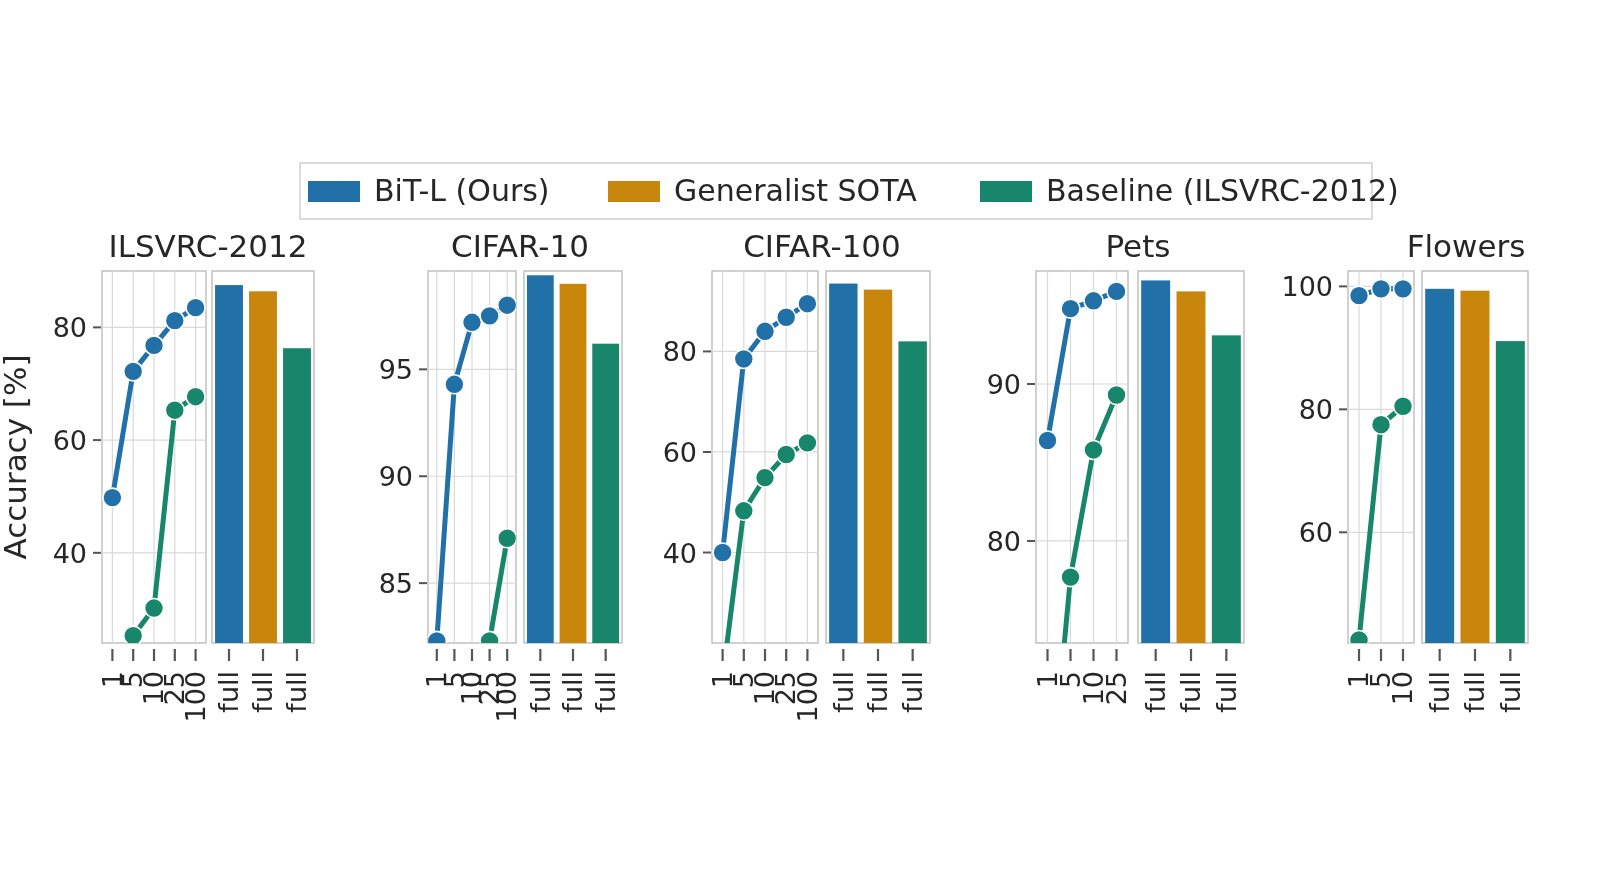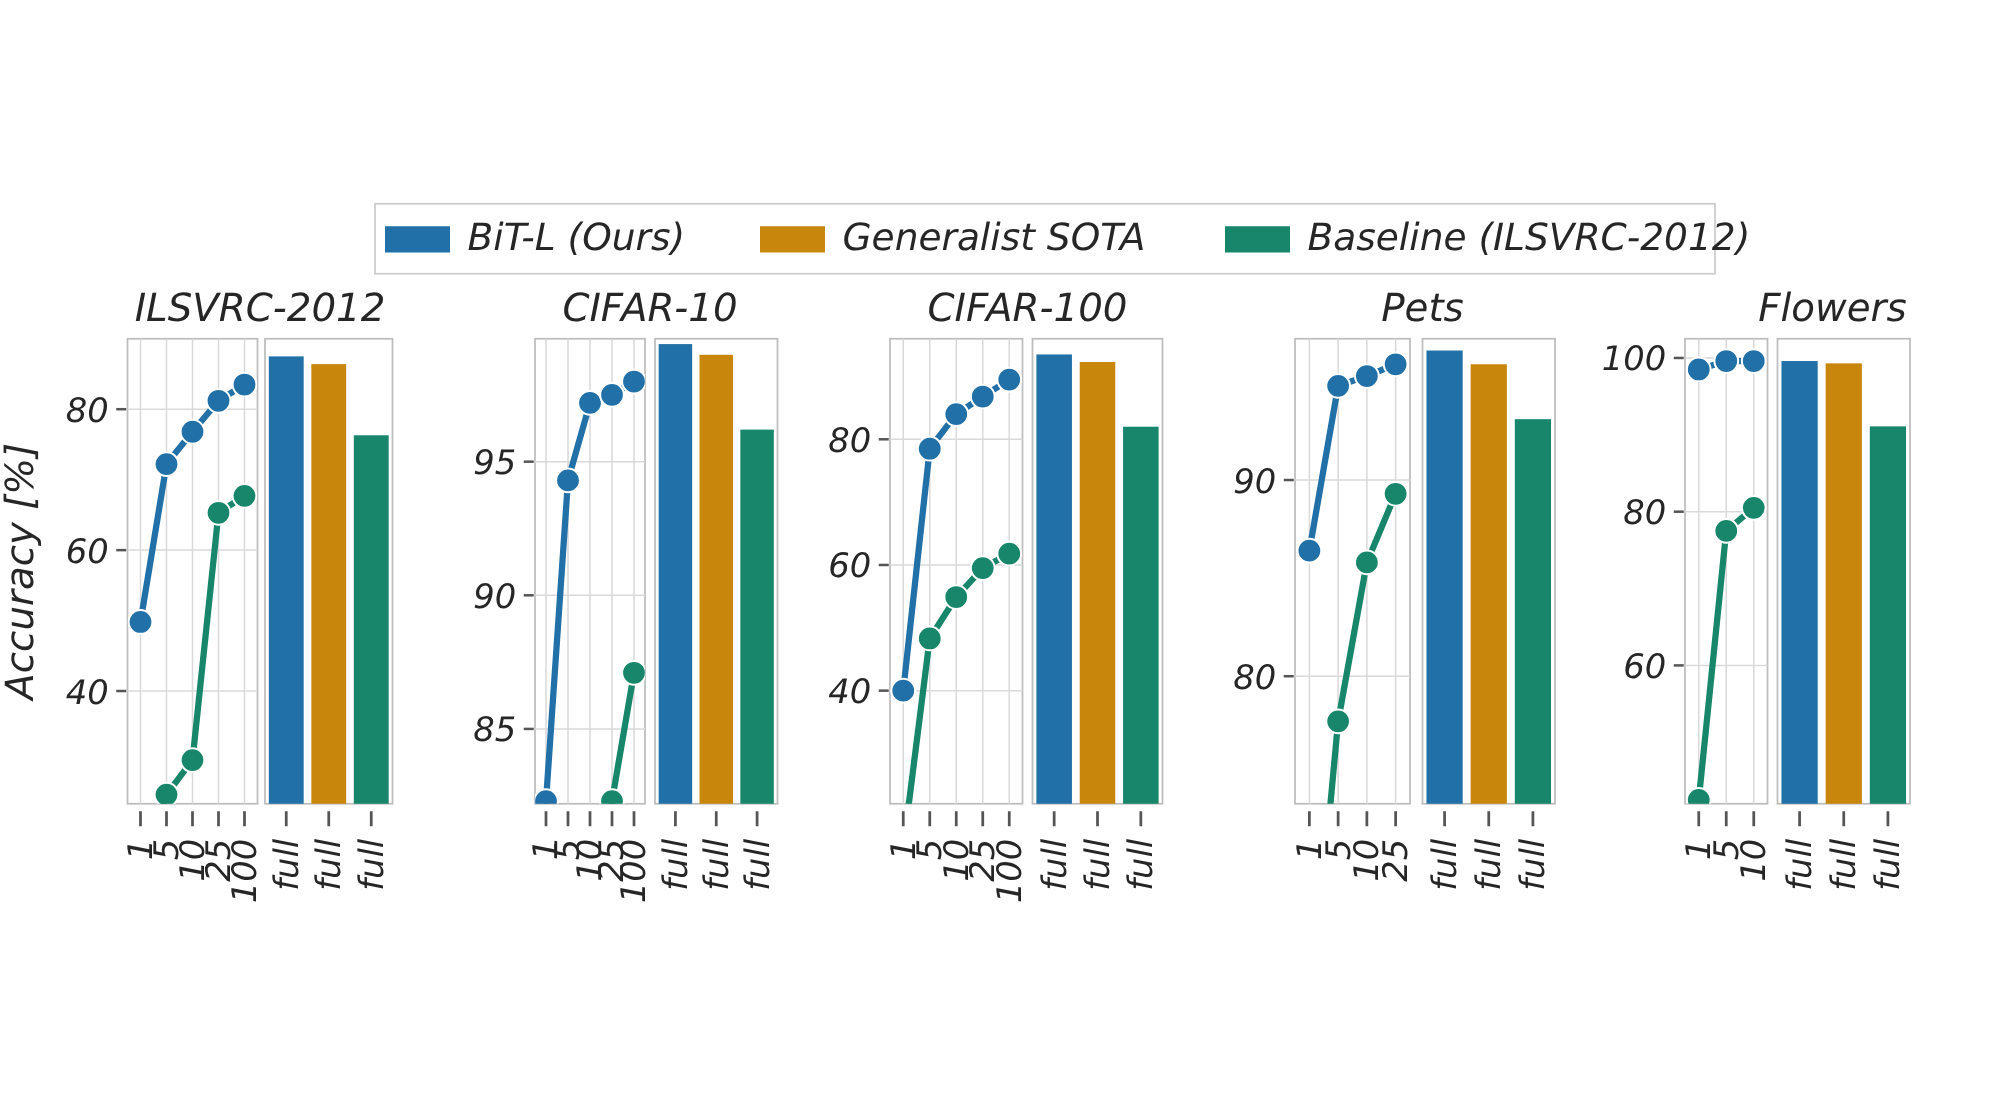--- a/index.html
+++ b/index.html
@@ -12,21 +12,20 @@
     height: 891px;
     font-family: "DejaVu Sans", sans-serif;
     position: relative;
     overflow: hidden;
   }
   #figure {
     position: absolute;
     left: 0; top: 0;
     width: 1600px;
     height: 891px;
-    font-style: italic;
   }
   svg { display: block; }
   .tick-label {
     font-family: "DejaVu Sans", sans-serif;
     font-size: 27px;
     fill: #262626;
   }
   .panel-title {
     font-family: "DejaVu Sans", sans-serif;
     font-size: 31px;

